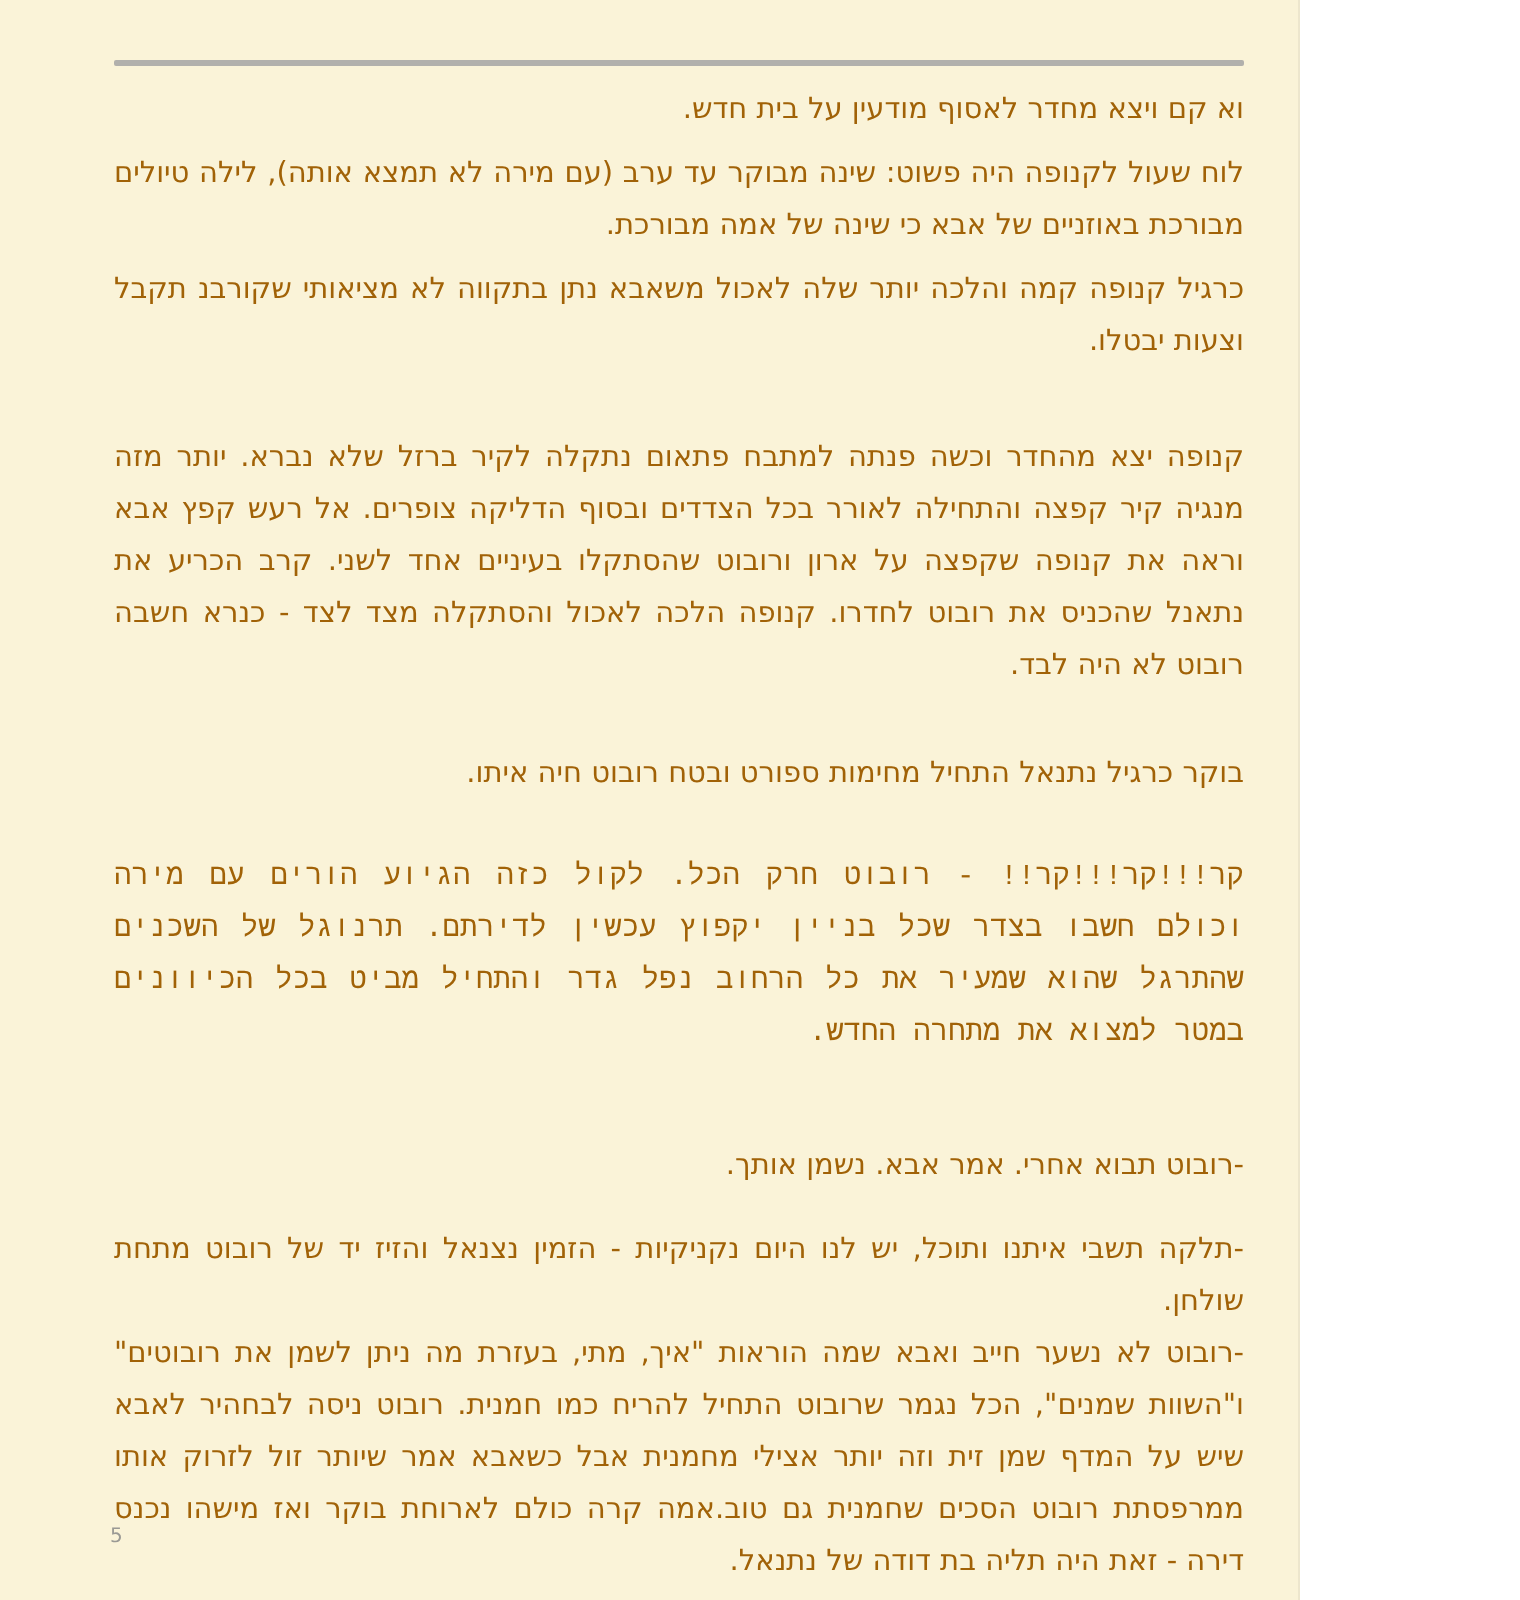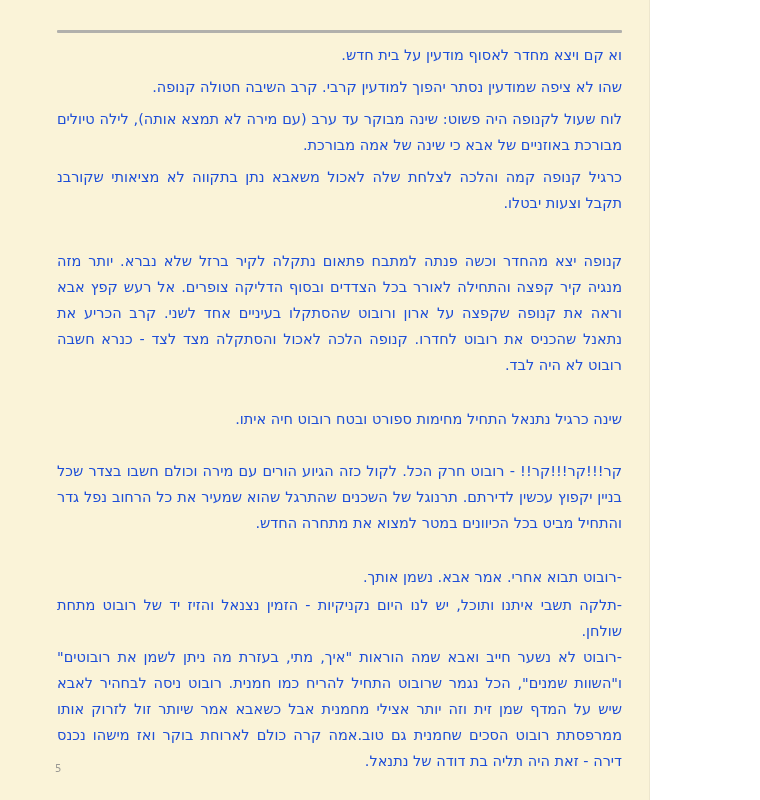--- a/index.html
+++ b/index.html
@@ -37,57 +37,56 @@
   }
   .content {
     position: absolute;
     top: 42px;
     right: 27px;
     width: 565px;
     direction: rtl;
     unicode-bidi: embed;
     text-align: justify;
     text-align-last: auto;
-    color: #1d4ed8;
+    color: #a16207;
     font-size: 14.5px;
     line-height: 26px;
     letter-spacing: 0px;
   }
   .content p {
     margin: 0 0 6px 0;
   }
   .content p.gap-large   { margin-bottom: 32px; }
   .content p.gap-medium  { margin-bottom: 28px; }
   .content p.gap-medium2 { margin-bottom: 26px; }
-  .content p.gap-medium3 { margin-bottom: 28px; }
-  .content p.gap-tight   { margin-bottom: 2px; }
+  .content p.gap-medium3 { margin-bottom: 40px; font-family: Liberation Mono, monospace; }
+  .content p.gap-tight   { margin-bottom: 16px; }
   .content p.gap-none    { margin-bottom: 0; }
   .page-number {
     position: absolute;
     left: 55px;
     bottom: 26px;
     font-size: 10px;
     color: #9a9994;
   }
 </style>
 </head>
 <body>
 
 <div class="canvas">
   <div class="page">
 
     <div class="rule"></div>
 
     <div class="content">
       <p>וא קם ויצא מחדר לאסוף מודעין על בית חדש.</p>
-      <p>שהו לא ציפה שמודעין נסתר יהפוך למודעין קרבי. קרב השיבה חטולה קנופה.</p>
       <p>לוח שעול לקנופה היה פשוט: שינה מבוקר עד ערב (עם מירה לא תמצא אותה), לילה טיולים מבורכת באוזניים של אבא כי שינה של אמה מבורכת.</p>
-      <p class="gap-large">כרגיל קנופה קמה והלכה לצלחת שלה לאכול משאבא נתן בתקווה לא מציאותי שקורבנ תקבל וצעות יבטלו.</p>
+      <p class="gap-large">כרגיל קנופה קמה והלכה יותר שלה לאכול משאבא נתן בתקווה לא מציאותי שקורבנ תקבל וצעות יבטלו.</p>
       <p class="gap-medium">קנופה יצא מהחדר וכשה פנתה למתבח פתאום נתקלה לקיר ברזל שלא נברא. יותר מזה מנגיה קיר קפצה והתחילה לאורר בכל הצדדים ובסוף הדליקה צופרים. אל רעש קפץ אבא וראה את קנופה שקפצה על ארון ורובוט שהסתקלו בעיניים אחד לשני. קרב הכריע את נתאנל שהכניס את רובוט לחדרו. קנופה הלכה לאכול והסתקלה מצד לצד - כנרא חשבה רובוט לא היה לבד.</p>
-      <p class="gap-medium2">שינה כרגיל נתנאל התחיל מחימות ספורט ובטח רובוט חיה איתו.</p>
+      <p class="gap-medium2">בוקר כרגיל נתנאל התחיל מחימות ספורט ובטח רובוט חיה איתו.</p>
       <p class="gap-medium3">קר!!!קר!!!קר!! - רובוט חרק הכל. לקול כזה הגיוע הורים עם מירה וכולם חשבו בצדר שכל בניין יקפוץ עכשין לדירתם. תרנוגל של השכנים שהתרגל שהוא שמעיר את כל הרחוב נפל גדר והתחיל  מביט בכל הכיוונים במטר למצוא את מתחרה החדש.</p>
       <p class="gap-tight">-רובוט תבוא אחרי. אמר אבא. נשמן אותך.</p>
       <p class="gap-none">-תלקה תשבי איתנו ותוכל, יש לנו היום נקניקיות - הזמין נצנאל והזיז יד של רובוט מתחת שולחן.</p>
       <p class="gap-none">-רובוט לא נשער חייב ואבא שמה הוראות "איך, מתי, בעזרת מה ניתן לשמן את רובוטים" ו"השוות שמנים", הכל נגמר שרובוט התחיל להריח כמו חמנית. רובוט ניסה לבחהיר לאבא שיש על המדף שמן זית וזה יותר אצילי מחמנית אבל כשאבא אמר שיותר זול לזרוק אותו ממרפסתת רובוט הסכים שחמנית גם טוב.אמה קרה כולם לארוחת בוקר ואז מישהו נכנס דירה - זאת היה תליה בת דודה של נתנאל.</p>
     </div>
 
     <div class="page-number">5</div>
 
   </div>
 </div>

